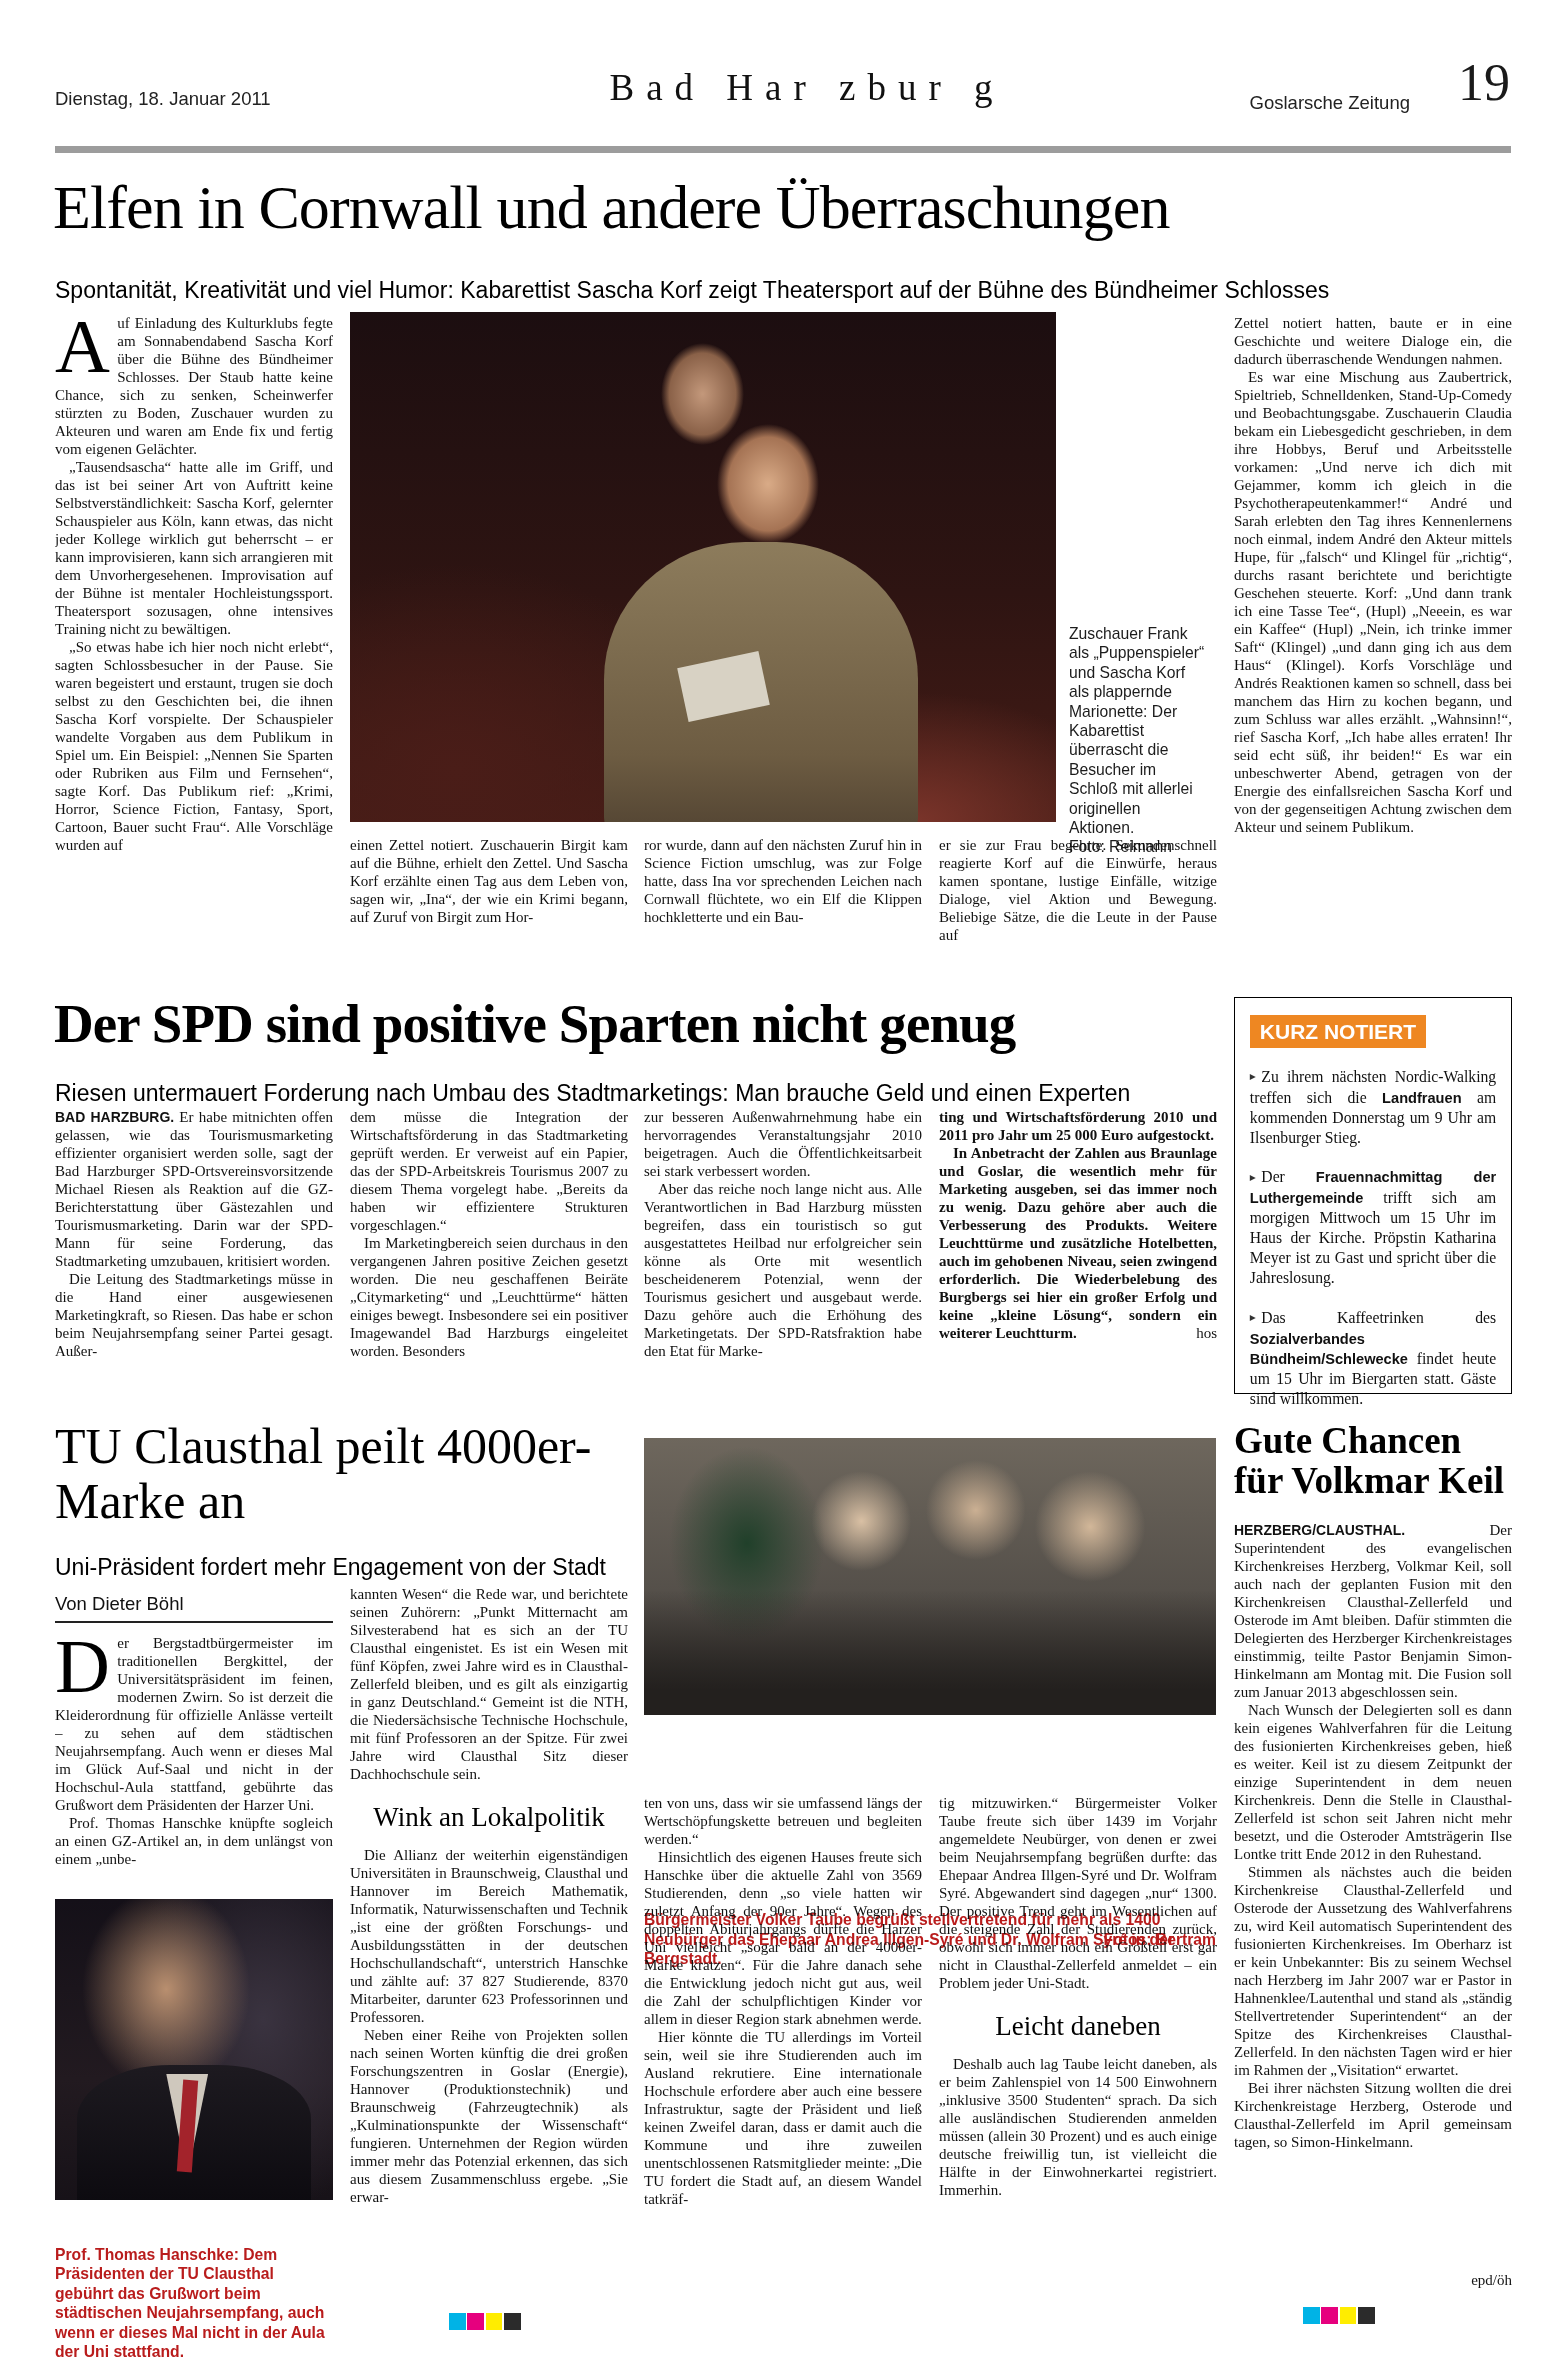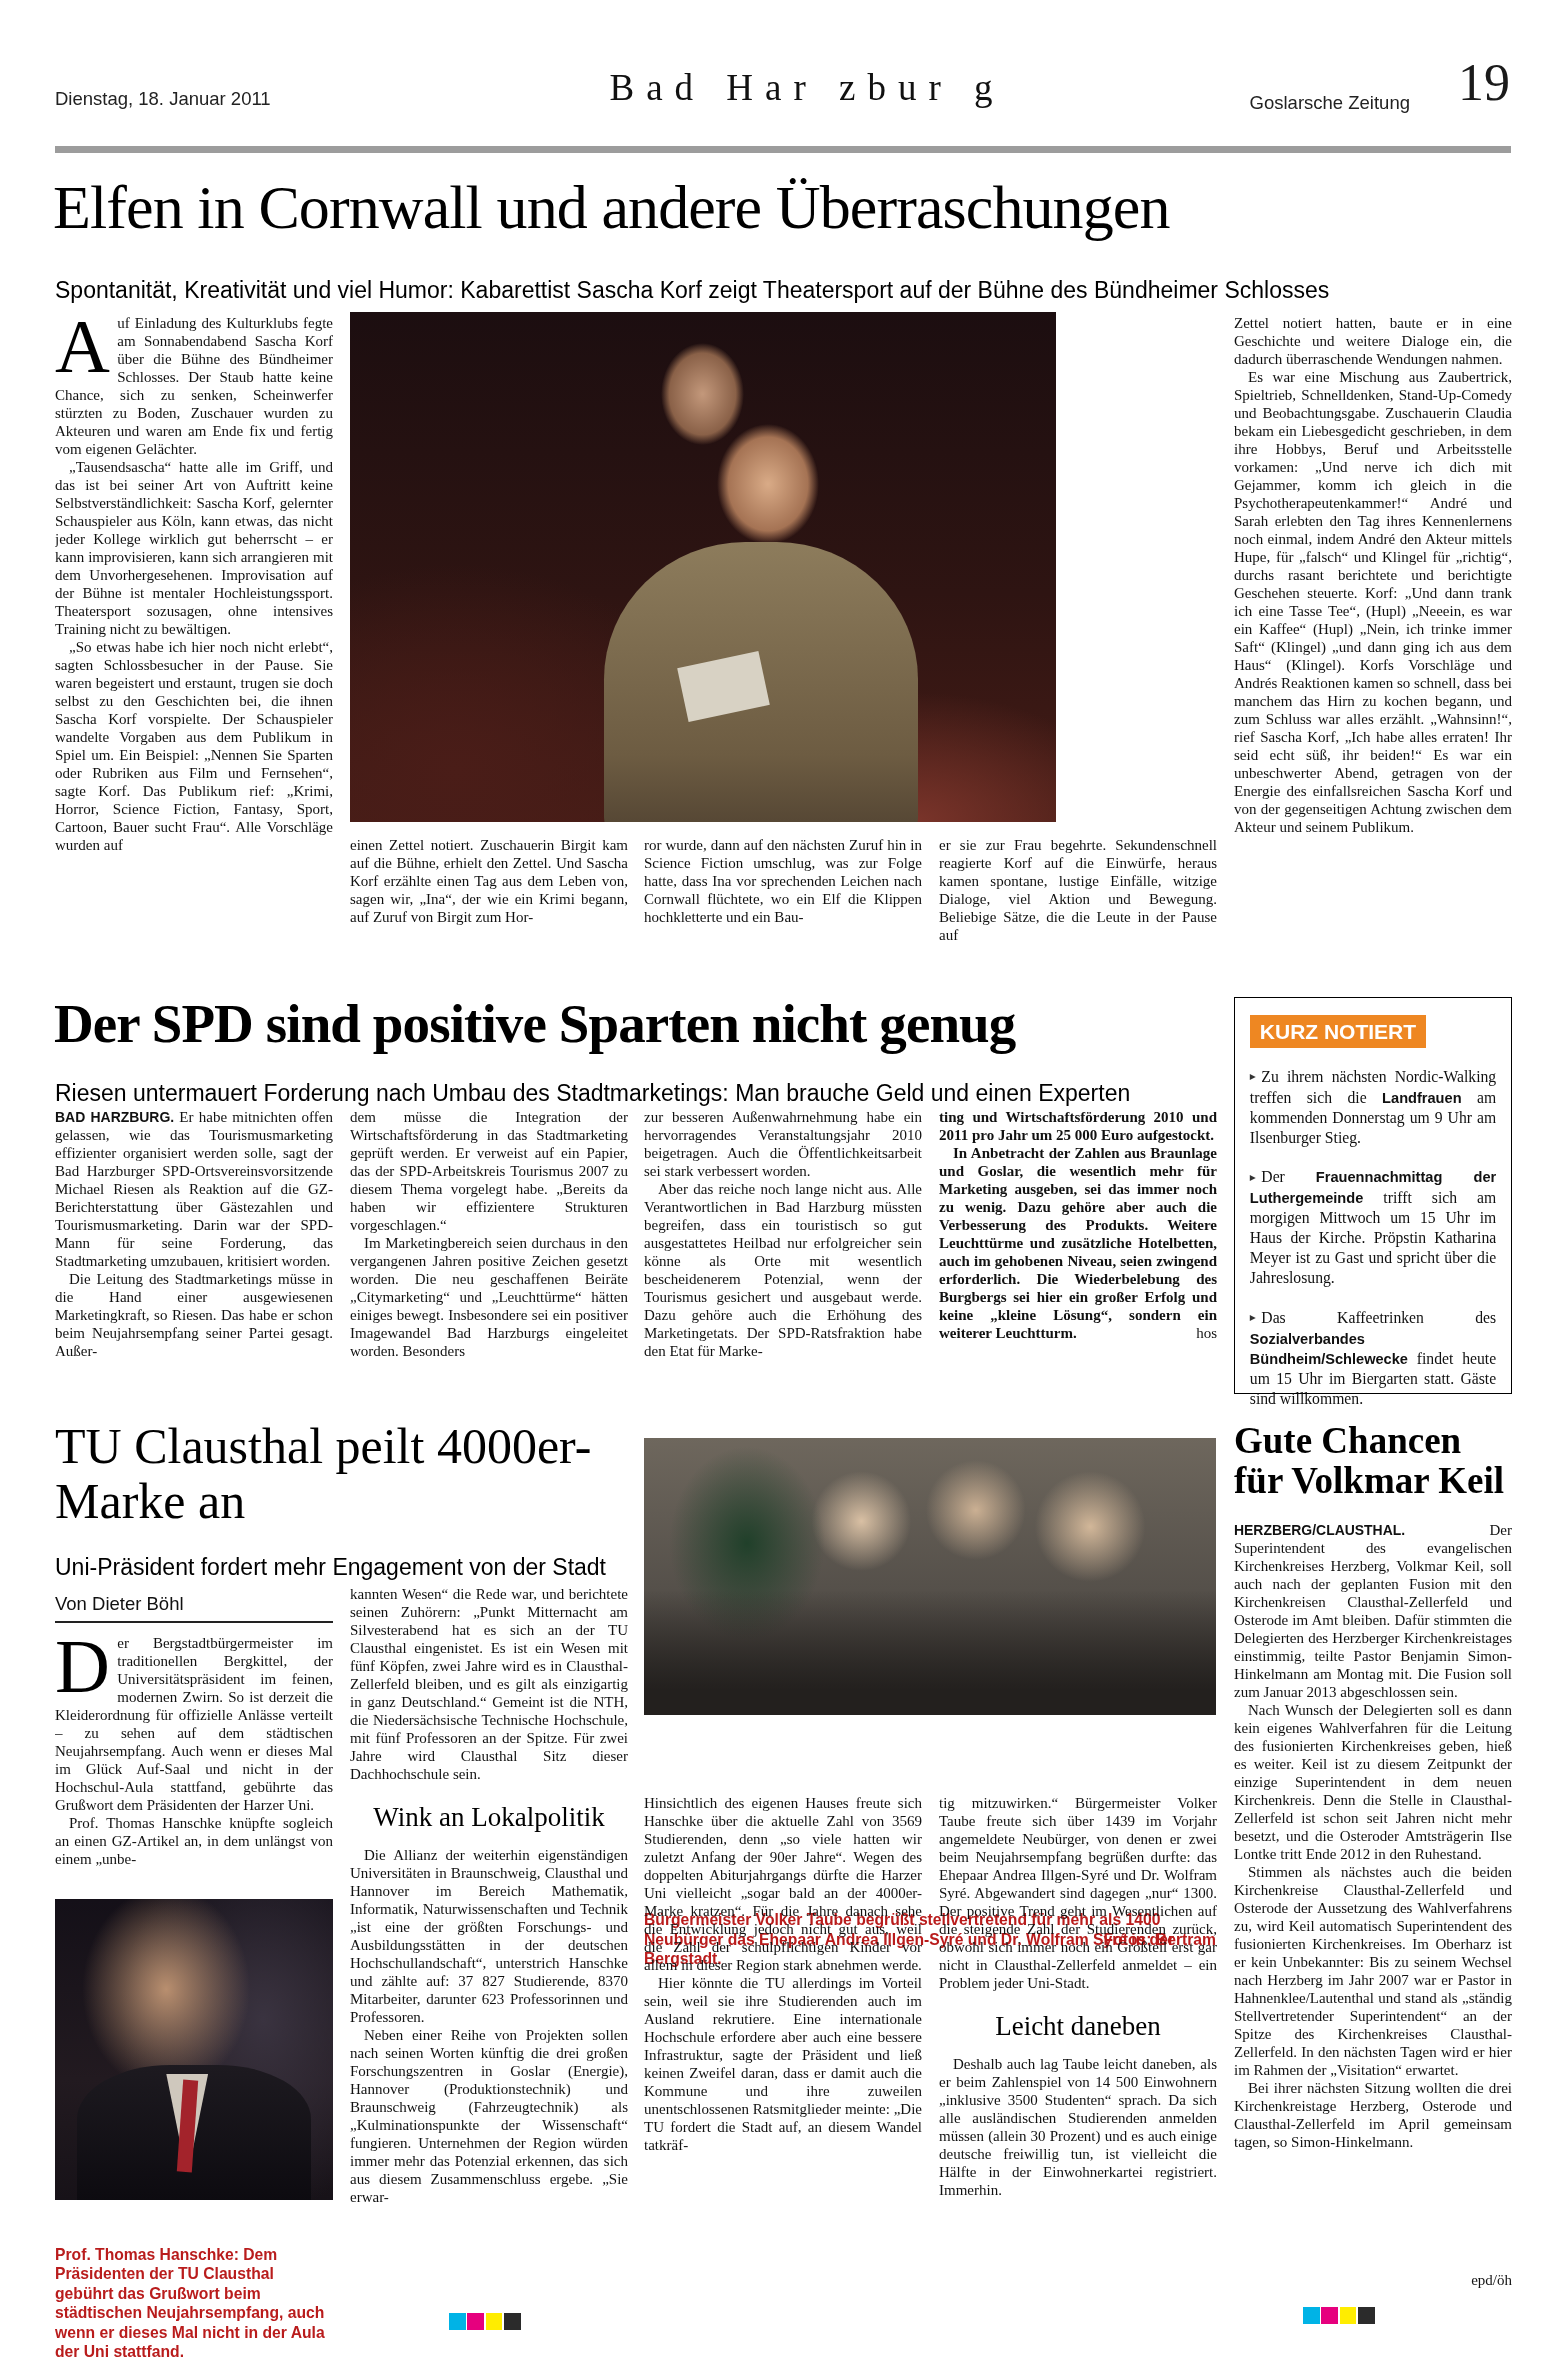--- a/index.html
+++ b/index.html
@@ -101,20 +101,24 @@
       </div>
   </div>
 
   <div class="photo ph1" style="left:350px; top:312px; width:706px; height:510px;">
     <div class="ph1-head-back"></div>
     <div class="ph1-head"></div>
     <div class="ph1-shirt"></div>
     <div class="ph1-paper"></div>
   </div>
 
+  <div class="abs cap" style="left:1069px; top:624px; width:138px;">
+    <span>Zuschauer Frank als „Puppenspieler“ und Sascha Korf als plappernde Marionette: Der Kabarettist überrascht die Besucher im Schloß mit allerlei originellen Aktionen.</span><br>
+    <span>Foto: Reimann</span>
+  </div>
 
   <div class="abs body" style="left:350px; top:836px; width:278px; height:114px;">
       <p>einen Zettel notiert. Zuschauerin Birgit kam auf die Bühne, erhielt den Zettel. Und Sascha Korf erzählte einen Tag aus dem Leben von, sagen wir, „Ina“, der wie ein Krimi begann, auf Zuruf von Birgit zum Hor-</p>
     </div>
   <div class="abs body" style="left:644px; top:836px; width:278px; height:114px;">
       <p>ror wurde, dann auf den nächsten Zuruf hin in Science Fiction umschlug, was zur Folge hatte, dass Ina vor sprechenden Leichen nach Cornwall flüchtete, wo ein Elf die Klippen hochkletterte und ein Bau-</p>
     </div>
   <div class="abs body" style="left:939px; top:836px; width:278px; height:114px;">
       <p>er sie zur Frau begehrte. Sekundenschnell reagierte Korf auf die Einwürfe, heraus kamen spontane, lustige Einfälle, witzige Dialoge, viel Aktion und Bewegung. Beliebige Sätze, die die Leute in der Pause auf</p>
     </div>
@@ -187,20 +191,21 @@
 
   <div class="photo ph2" style="left:644px; top:1438px; width:572px; height:277px;">
     <div class="ph2-dark"></div>
   </div>
   <div class="abs cap-bold" style="left:644px; top:1722px; width:572px; height:39px;">
     <span>Bürgermeister Volker Taube begrüßt stellvertretend für mehr als 1400 Neubürger das Ehepaar Andrea Illgen-Syré und Dr. Wolfram Syré in der Bergstadt.</span>
     <span class="cap-credit-abs">Fotos: Bertram</span>
   </div>
 
   <div class="abs body" style="left:644px; top:1794px; width:278px; height:480px;">
+      <p>ten von uns, dass wir sie umfassend längs der Wertschöpfungskette betreuen und begleiten werden.“</p>
       <p>Hinsichtlich des eigenen Hauses freute sich Hanschke über die aktuelle Zahl von 3569 Studierenden, denn „so viele hatten wir zuletzt Anfang der 90er Jahre“. Wegen des doppelten Abiturjahrgangs dürfte die Harzer Uni vielleicht „sogar bald an der 4000er-Marke kratzen“. Für die Jahre danach sehe die Entwicklung jedoch nicht gut aus, weil die Zahl der schulpflichtigen Kinder vor allem in dieser Region stark abnehmen werde.</p>
       <p>Hier könnte die TU allerdings im Vorteil sein, weil sie ihre Studierenden auch im Ausland rekrutiere. Eine internationale Hochschule erfordere aber auch eine bessere Infrastruktur, sagte der Präsident und ließ keinen Zweifel daran, dass er damit auch die Kommune und ihre zuweilen unentschlossenen Ratsmitglieder meinte: „Die TU fordert die Stadt auf, an diesem Wandel tatkräf-</p>
     </div>
 
   <div class="abs body" style="left:939px; top:1794px; width:278px; height:480px;">
     <div>
         <p>tig mitzuwirken.“ Bürgermeister Volker Taube freute sich über 1439 im Vorjahr angemeldete Neubürger, von denen er zwei beim Neujahrsempfang begrüßen durfte: das Ehepaar Andrea Illgen-Syré und Dr. Wolfram Syré. Abgewandert sind dagegen „nur“ 1300. Der positive Trend geht im Wesentlichen auf die steigende Zahl der Studierenden zurück, obwohl sich immer noch ein Großteil erst gar nicht in Clausthal-Zellerfeld anmeldet – ein Problem jeder Uni-Stadt.</p>
       </div>
     <div class="crosshead">Leicht daneben</div>
     <div class="indent-all">

